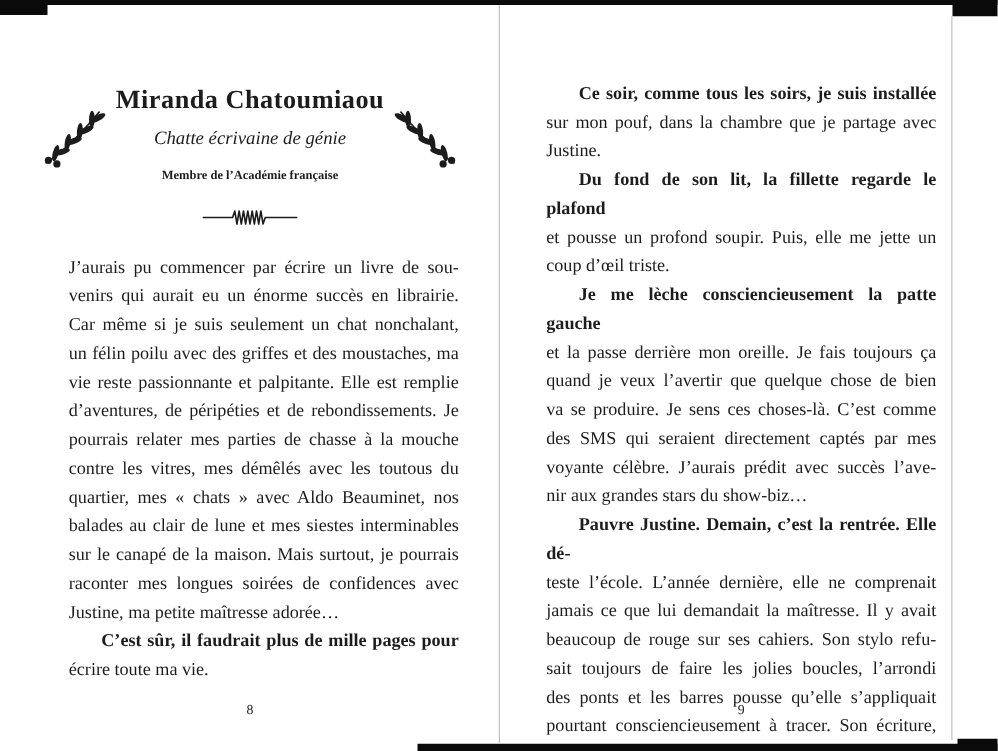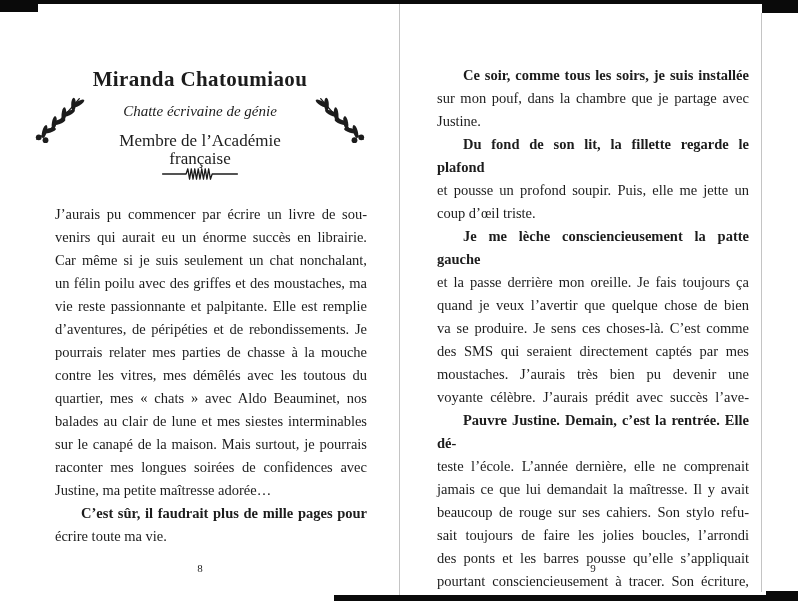--- a/index.html
+++ b/index.html
@@ -36,21 +36,21 @@
   }
   .header-text { width: 218px; text-align: center; }
   .book-title {
     margin: 0; font-size: 21px; line-height: 26px; font-weight: 700;
     letter-spacing: 0.4px;
   }
   .book-subtitle {
     margin-top: 9px; font-size: 15px; line-height: 20px; font-style: italic;
   }
   .book-affiliation {
-    margin-top: 11px; font-size: 17px; line-height: 18px; font-weight: 400;
+    margin-top: 11px; font-size: 10px; line-height: 18px; font-weight: 700;
   }
   .ornament { width: 58px; height: 56px; flex: 0 0 auto; }
   .ornament.mirrored { transform: scaleX(-1); }
 
   .divider {
     position: absolute; left: 0; right: 0; top: 166px;
     display: flex; justify-content: center;
   }
 
   
@@ -177,22 +177,22 @@
           <div class="line indent">Du fond de son lit, la fillette regarde le plafond</div>
           <div class="line">et pousse un profond soupir. Puis, elle me jette un</div>
           <div class="line endline">coup d’œil triste.</div>
         </div>
         <div class="para">
           <div class="line indent">Je me lèche consciencieusement la patte gauche</div>
           <div class="line">et la passe derrière mon oreille. Je fais toujours ça</div>
           <div class="line">quand je veux l’avertir que quelque chose de bien</div>
           <div class="line">va se produire. Je sens ces choses-là. C’est comme</div>
           <div class="line">des SMS qui seraient directement captés par mes</div>
-          <div class="line">moustaches. J’aurais très bien pu devenir une</div>
           <div class="line">voyante célèbre. J’aurais prédit avec succès l’ave-</div>
+          <div class="line endline">nir aux grandes stars du show-biz…</div>
         </div>
         <div class="para">
           <div class="line indent">Pauvre Justine. Demain, c’est la rentrée. Elle dé-</div>
           <div class="line">teste l’école. L’année dernière, elle ne comprenait</div>
           <div class="line">jamais ce que lui demandait la maîtresse. Il y avait</div>
           <div class="line">beaucoup de rouge sur ses cahiers. Son stylo refu-</div>
           <div class="line">sait toujours de faire les jolies boucles, l’arrondi</div>
           <div class="line">des ponts et les barres pousse qu’elle s’appliquait</div>
           <div class="line">pourtant consciencieusement à tracer. Son écriture,</div>
         </div>

